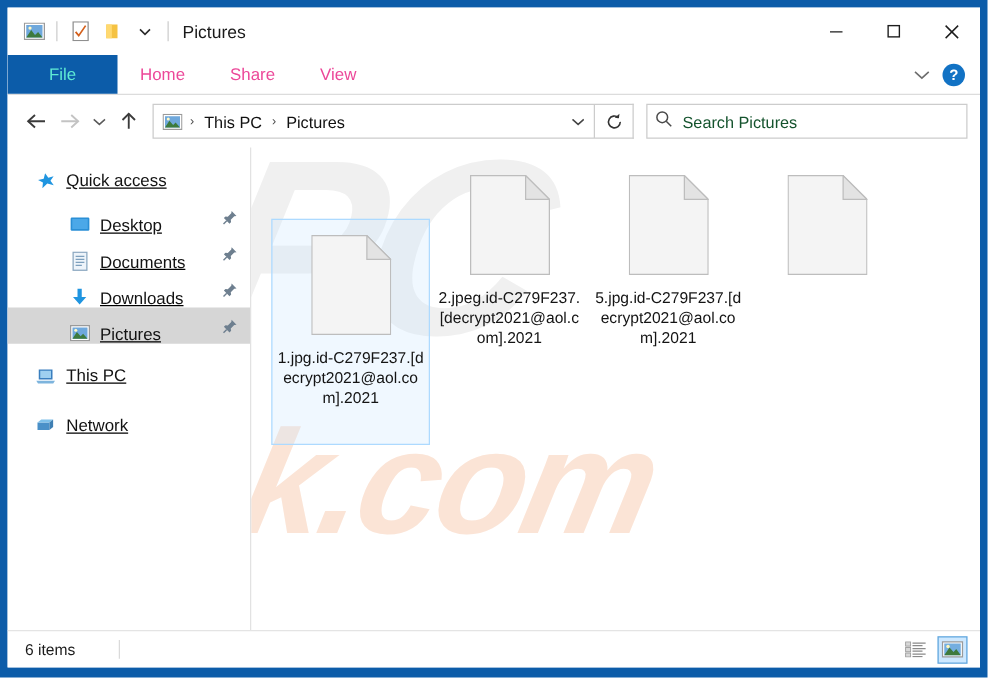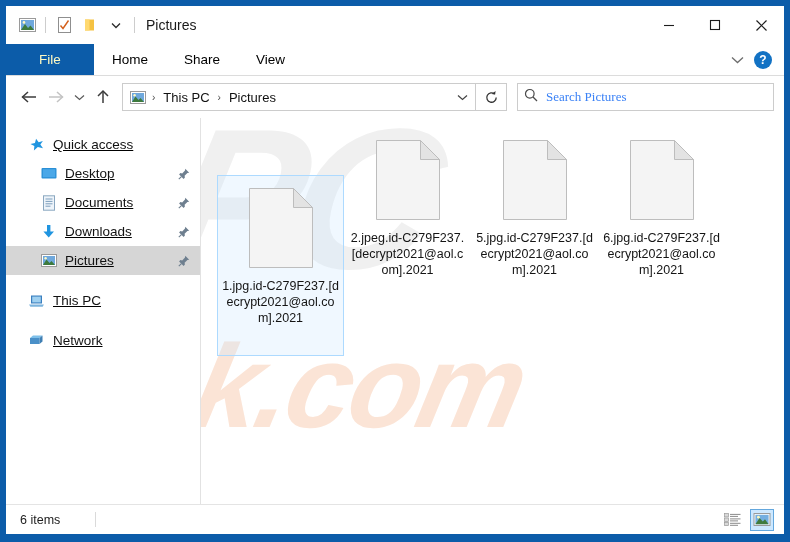--- a/index.html
+++ b/index.html
@@ -79,26 +79,26 @@
     flex: 0 0 31px;
     background: #ffffff;
     border-bottom: 1px solid #dcdcdc;
     display: flex;
     align-items: stretch;
   }
   .tab {
     display: flex; align-items: center; justify-content: center;
     padding: 0 18px;
     font-size: 13.5px;
-    color: #000000;
+    color: #ec4899;
     white-space: nowrap;
   }
   .tab.file {
     background: #0c5ca9;
-    color: #fef9c3;
+    color: #5eead4;
     min-width: 48px;
     padding: 0 20px;
   }
   .ribbon-right {
     position: absolute; right: 4px; top: 0;
     height: 31px;
     display: flex; align-items: center; gap: 2px;
   }
   .ribbon-chevron {
     width: 30px; height: 26px;
@@ -182,22 +182,21 @@
     border: 1px solid #cccccc;
     background: #ffffff;
     display: flex;
     align-items: center;
     padding: 0 6px;
     gap: 8px;
     flex: 0 0 auto;
   }
   .search-ph {
     font-size: 13px;
-    color: #3b82f6;
-    font-family: Liberation Serif, serif;
+    color: #14532d;
   }
 
   
   .body {
     flex: 1 1 auto;
     display: flex;
     min-height: 0;
     position: relative;
     background: #ffffff;
   }
@@ -216,21 +215,21 @@
     display: flex;
     align-items: center;
     padding-left: 22px;
     padding-right: 8px;
     gap: 8px;
     font-size: 13.5px;
     color: #121212;
     position: relative;
     white-space: nowrap;
   }
-  .nav-item.child { padding-left: 34px; }
+  .nav-item.child { padding-left: 49px; align-items: flex-end; }
   .nav-item.selected { background: #d6d6d6; }
   .nav-gap { height: 11px; }
   .nav-ico {
     width: 17px; height: 17px;
     flex: 0 0 17px;
     display: flex; align-items: center; justify-content: center;
   }
   .pin {
     position: absolute;
     right: 10px;
@@ -634,21 +633,20 @@
           <div class="fname">5.jpg.id-C279F237.[decrypt2021@aol.com].2021</div>
         </div>
 
         <div class="tile">
           <div class="doc-icon">
             <svg width="64" height="80" viewBox="0 0 64 80">
               <path d="M0.5 0.5 h44 l19 19 v60 h-63 z" fill="#f4f4f4" stroke="#bdbdbd"></path>
               <path d="M44.5 0.5 v19 h19 z" fill="#e3e3e3" stroke="#bdbdbd"></path>
             </svg>
           </div>
-          <div class="fname">6.jpg.id-C279F237.[decrypt2021@aol.com].2021</div>
         </div>
 
       </div>
     </div>
   </div>
 
   <div class="statusbar">
     <span class="status-text">6 items</span>
     <span class="status-sep"></span>
     <div class="view-btns">

